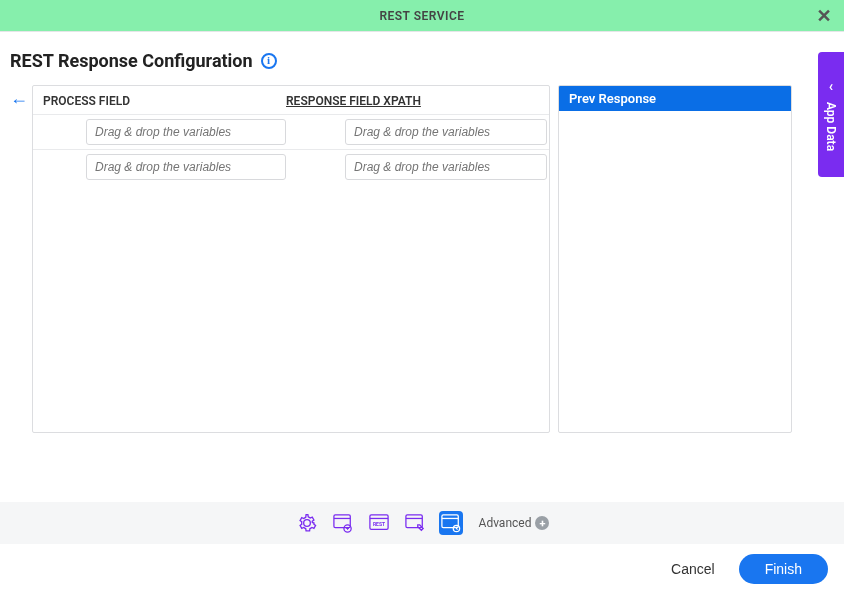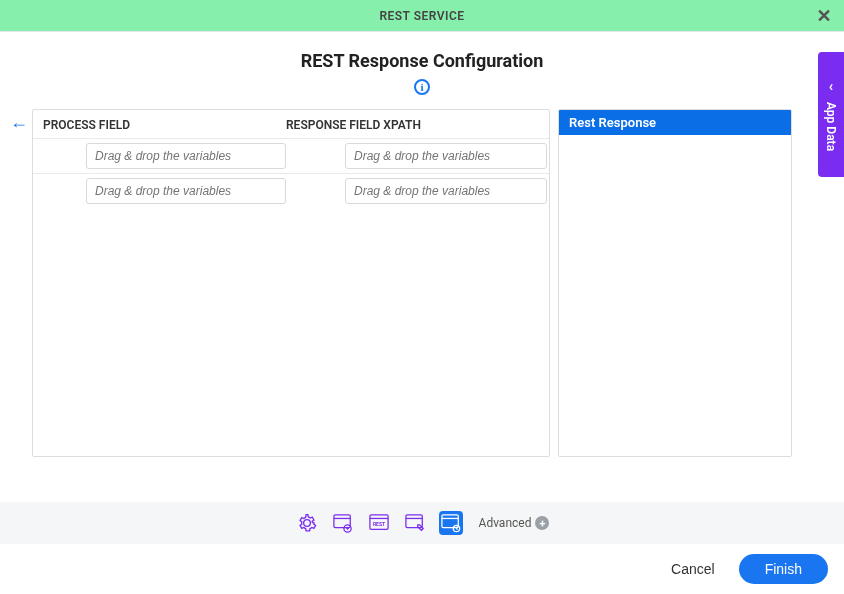--- a/index.html
+++ b/index.html
@@ -38,21 +38,20 @@
     cursor: pointer;
     line-height: 1;
   }
 
   
   .title-row {
     display: flex;
     align-items: center;
     gap: 8px;
     padding: 18px 10px 14px 10px;
-    flex-direction: column;
   }
   .title-row h1 {
     font-size: 18px;
     font-weight: 700;
     margin: 0;
     color: #222;
   }
   .info-icon {
     width: 16px; height: 16px;
     border: 2px solid #1976f0;
@@ -96,21 +95,21 @@
   }
   .table-header {
     display: flex;
     padding: 8px 10px 6px 10px;
     font-size: 12px;
     font-weight: 600;
     color: #333;
     gap: 28px;
   }
   .col-process { flex: 0 0 215px; }
-  .col-response { flex: 1; }
+  .col-response { flex: 1; text-decoration: underline; }
 
   .table-row {
     display: flex;
     align-items: center;
     padding: 4px 8px 4px 10px;
     gap: 16px;
     border-top: 1px solid #e9eaec;
   }
   .table-row:first-of-type { border-top: 1px solid #e9eaec; }
   .table-row input {
@@ -320,21 +319,21 @@
           <span class="icon-btn">
             <svg width="15" height="15" viewBox="0 0 16 16">
                 <path d="M3 4h10M5 4V3a1 1 0 0 1 1-1h4a1 1 0 0 1 1 1v1M4 4l.8 9.2A1 1 0 0 0 5.8 14h4.4a1 1 0 0 0 1-.8L12 4M7 6v5M9 6v5" stroke="#666" stroke-width="1.1" fill="none" stroke-linecap="round"></path>
               </svg>
           </span>
         </div>
       </div>
     </div>
 
     <div class="right-panel">
-      <div class="right-panel-header">Rest Response</div>
+      <div class="right-panel-header">Prev Response</div>
     </div>
 
   </div>
 </div>
 
 <div class="nav-strip">
   <span class="nav-icon">
     <svg width="20" height="20" viewBox="0 0 24 24">
         <path fill="none" stroke="#7a2cf0" stroke-width="1.6" d="M12 8a4 4 0 1 0 0 8 4 4 0 0 0 0-8zm8.4 4c0 .5 0 1-.1 1.4l2 1.6-2 3.4-2.4-1a8 8 0 0 1-2.4 1.4l-.4 2.6H10.9l-.4-2.6a8 8 0 0 1-2.4-1.4l-2.4 1-2-3.4 2-1.6c-.1-.4-.1-.9-.1-1.4s0-1 .1-1.4l-2-1.6 2-3.4 2.4 1a8 8 0 0 1 2.4-1.4L10.9 2h2.2l.4 2.6a8 8 0 0 1 2.4 1.4l2.4-1 2 3.4-2 1.6c.1.4.1.9.1 1.4z"></path>
       </svg>

